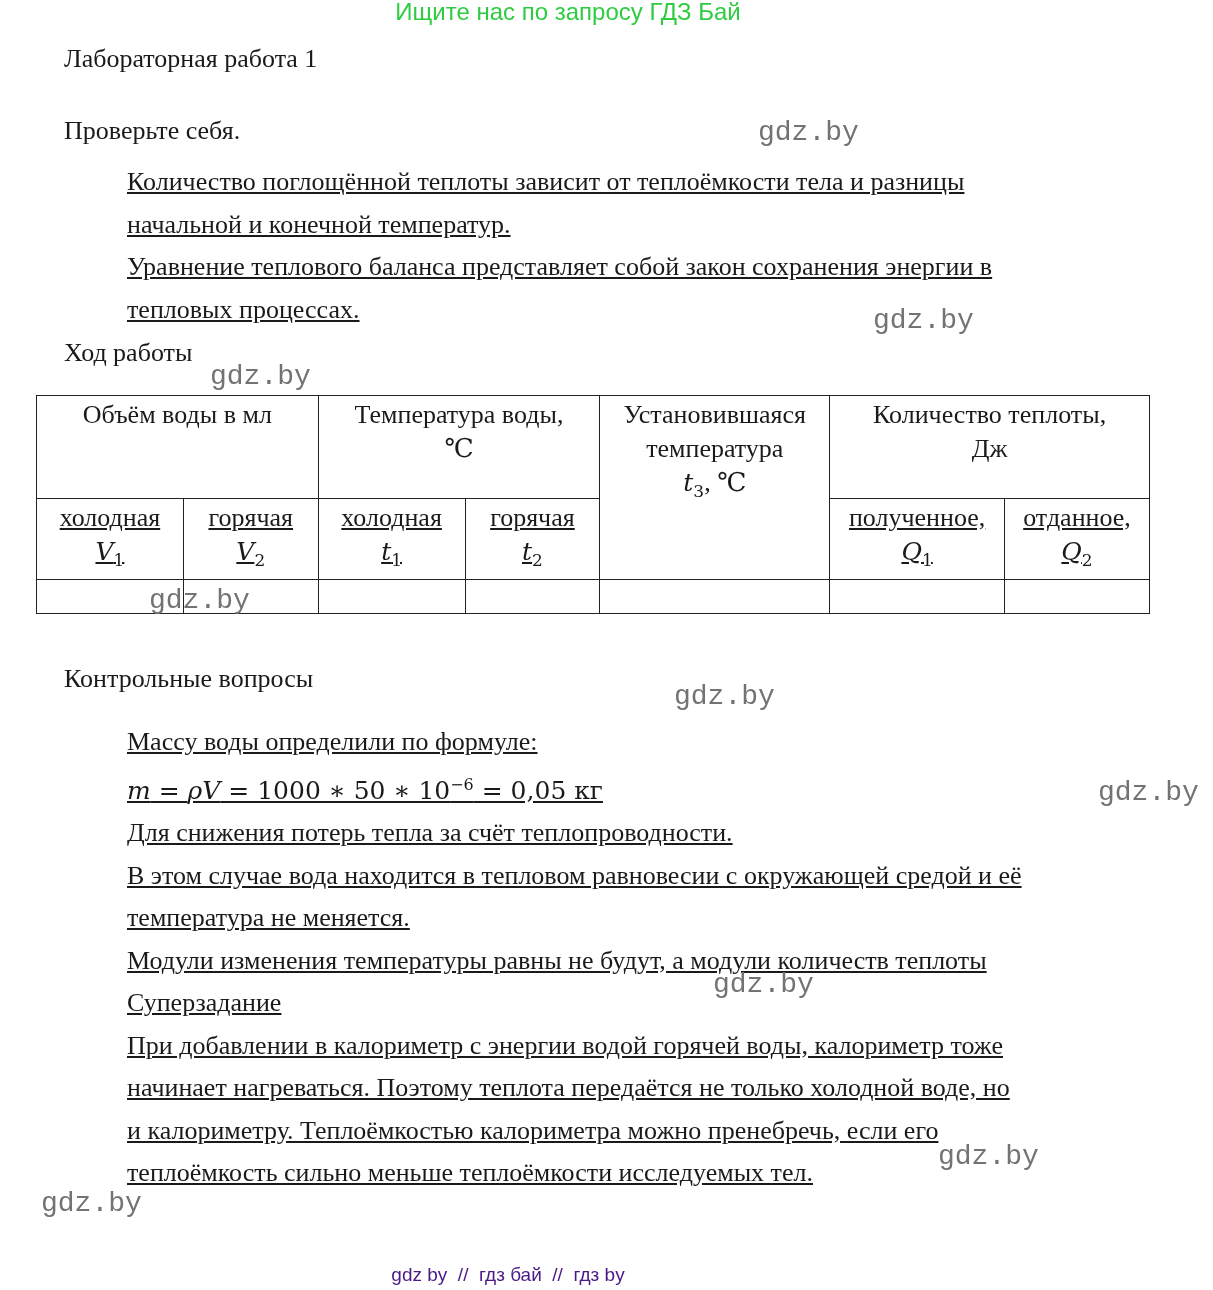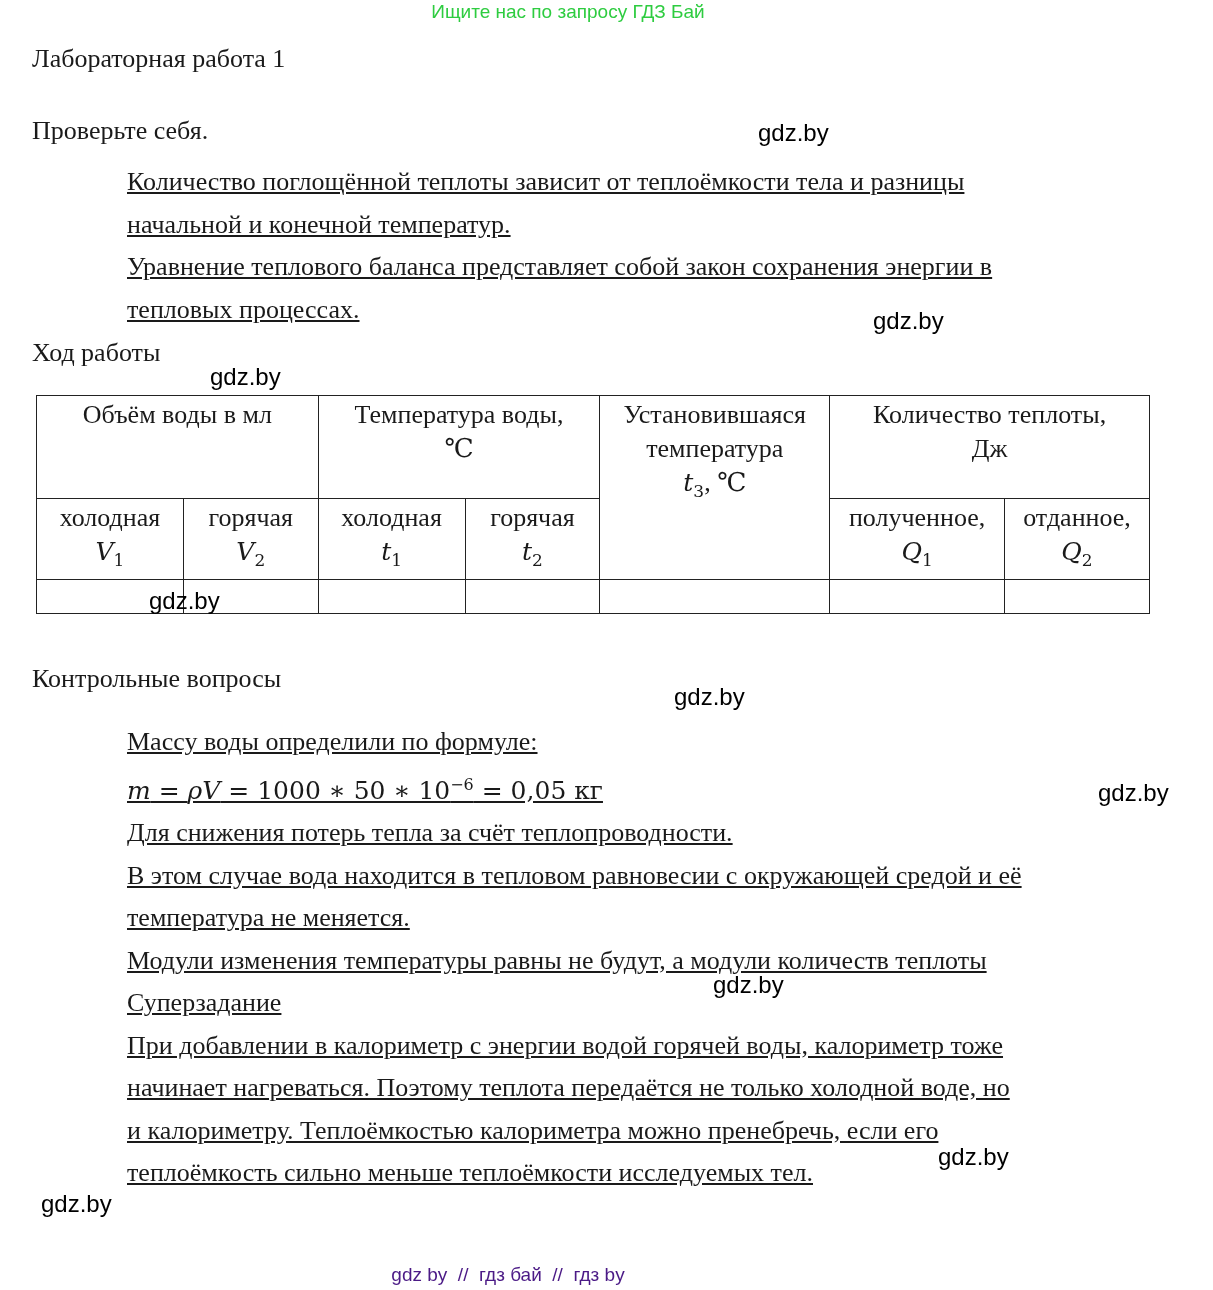--- a/index.html
+++ b/index.html
@@ -4,34 +4,34 @@
 <style>
   html, body { margin: 0; padding: 0; background: #ffffff; }
   body {
     width: 1213px; height: 1290px; position: relative; overflow: hidden;
     font-family: "Liberation Serif", "DejaVu Serif", serif;
     color: #1a1a1a;
   }
   .banner {
     position: absolute; top: 0; left: 0; width: 1136px; text-align: center;
     font-family: "Liberation Sans", "DejaVu Sans", sans-serif;
-    font-size: 19px; color: #2ecc40; line-height: 24px;
+    font-size: 24px; color: #2ecc40; line-height: 24px;
   }
   .heading {
-    position: absolute; left: 32px; font-size: 26px; line-height: 30px;
+    position: absolute; left: 64px; font-size: 26px; line-height: 30px;
   }
   .para {
     position: absolute; left: 123px; width: 1030px;
     font-size: 26px; line-height: 38.5px;
   }
   .para p { margin: 4px; text-decoration: underline; }
   .wm {
     position: absolute;
-    font-family: Liberation Sans, sans-serif;
-    font-size: 24px; color: #000000; line-height: 32px;
+    font-family: Liberation Mono, monospace;
+    font-size: 28px; color: #737373; line-height: 32px;
   }
   table.lab {
     position: absolute; left: 36px; top: 395px;
     border-collapse: collapse; width: 1114px;
     font-size: 26px;
   }
   table.lab td {
     border: 1.5px solid #222; text-align: center; vertical-align: top;
     padding: 2px 4px; line-height: 34px;
   }
@@ -84,21 +84,21 @@
     </td>
     <td rowspan="2">
       <span>Установившаяся температура</span><br>
       <span class="mathv"><span>t</span><sub>3</sub></span><span>, ℃</span>
     </td>
     <td colspan="2">
       <span>Количество теплоты,</span><br>
       <span>Дж</span>
     </td>
   </tr>
-  <tr style="height:69px;">
+  <tr style="height:69px;text-decoration:underline;">
     <td><span>холодная</span><br><span class="mathv"><span>V</span><sub>1</sub></span></td>
     <td><span>горячая</span><br><span class="mathv"><span>V</span><sub>2</sub></span></td>
     <td><span>холодная</span><br><span class="mathv"><span>t</span><sub>1</sub></span></td>
     <td><span>горячая</span><br><span class="mathv"><span>t</span><sub>2</sub></span></td>
     <td><span>полученное,</span><br><span class="mathv"><span>Q</span><sub>1</sub></span></td>
     <td><span>отданное,</span><br><span class="mathv"><span>Q</span><sub>2</sub></span></td>
   </tr>
   <tr style="height:34px;">
     <td></td>
     <td></td>

